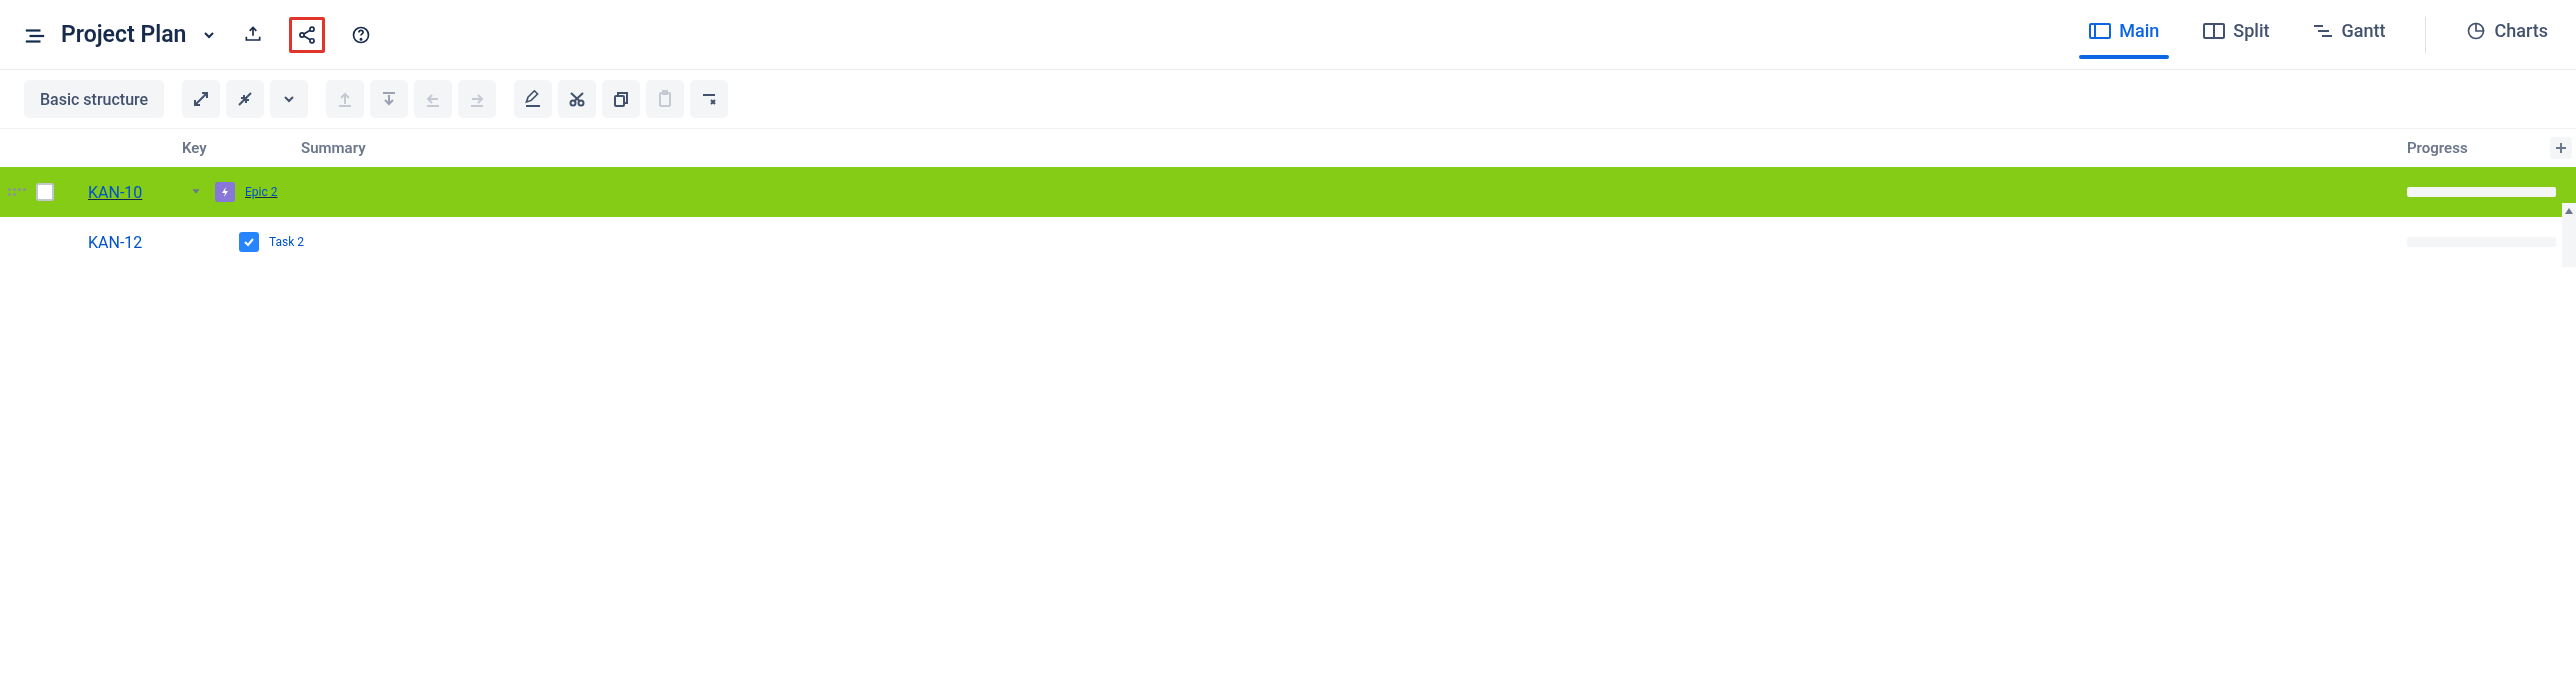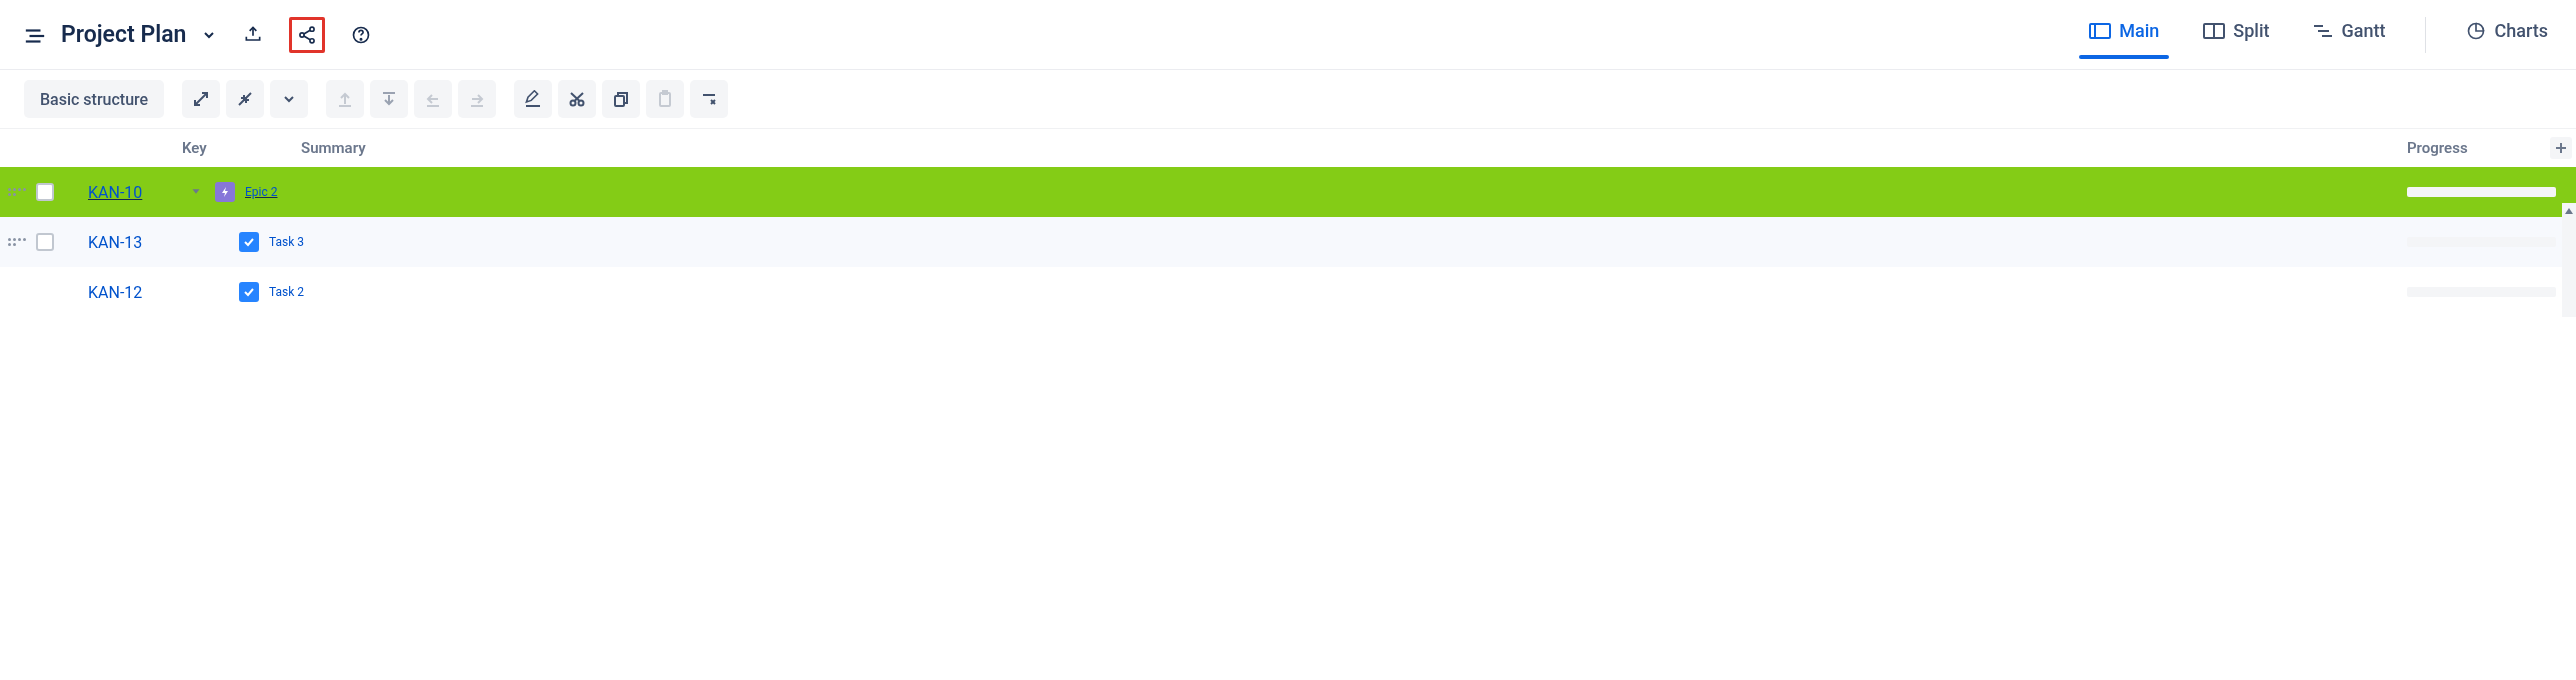--- a/index.html
+++ b/index.html
@@ -380,41 +380,20 @@
         <span class="issue-icon epic-badge">
           <svg width="12" height="12" viewBox="0 0 12 12" fill="#fff">
               <path d="M7 1L3 7h3l-1 4 4-6H6l1-4z"></path>
             </svg>
         </span>
         <span class="summary-text">Epic 2</span>
       </div>
       <div class="progress-bar"></div>
     </div>
 
-    <div class="row hover2">
-      <div class="drag-dots">
-          <span></span>
-          <span></span>
-          <span></span>
-          <span></span>
-          <span></span>
-          <span></span>
-        </div>
-      <div class="check"></div>
-      <div class="keycell"><a href="#">KAN-13</a></div>
-      <div class="summarycell indent-1">
-        <span class="issue-icon task-badge">
-          <svg width="12" height="12" viewBox="0 0 12 12" fill="none" stroke="#fff" stroke-width="2">
-              <polyline points="2,6 5,9 10,3"></polyline>
-            </svg>
-        </span>
-        <span class="summary-text">Task 3</span>
-      </div>
-      <div class="progress-bar"></div>
-    </div>
 
     <div class="row">
       <div class="drag-dots hidden">
           <span></span>
           <span></span>
           <span></span>
           <span></span>
           <span></span>
           <span></span>
         </div>

